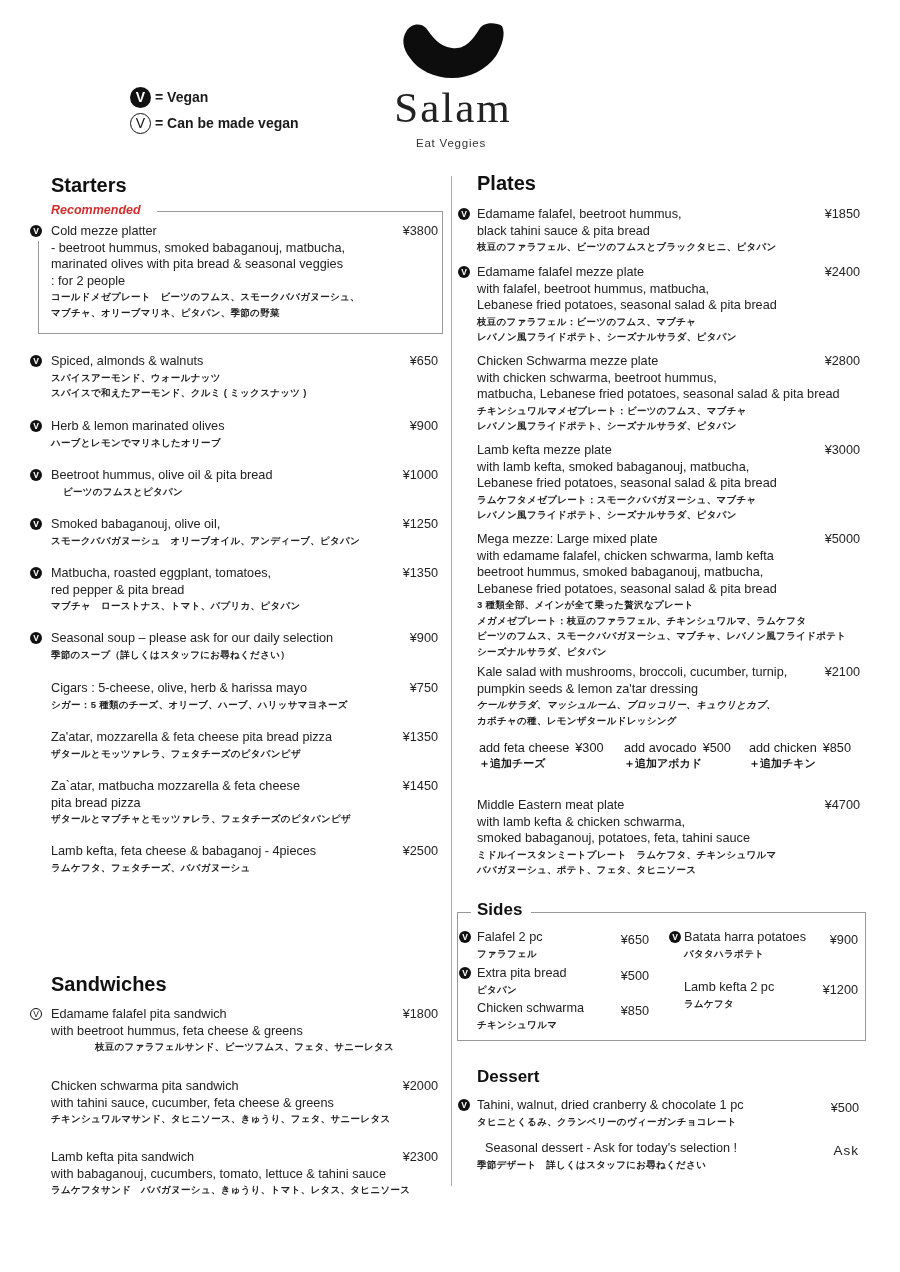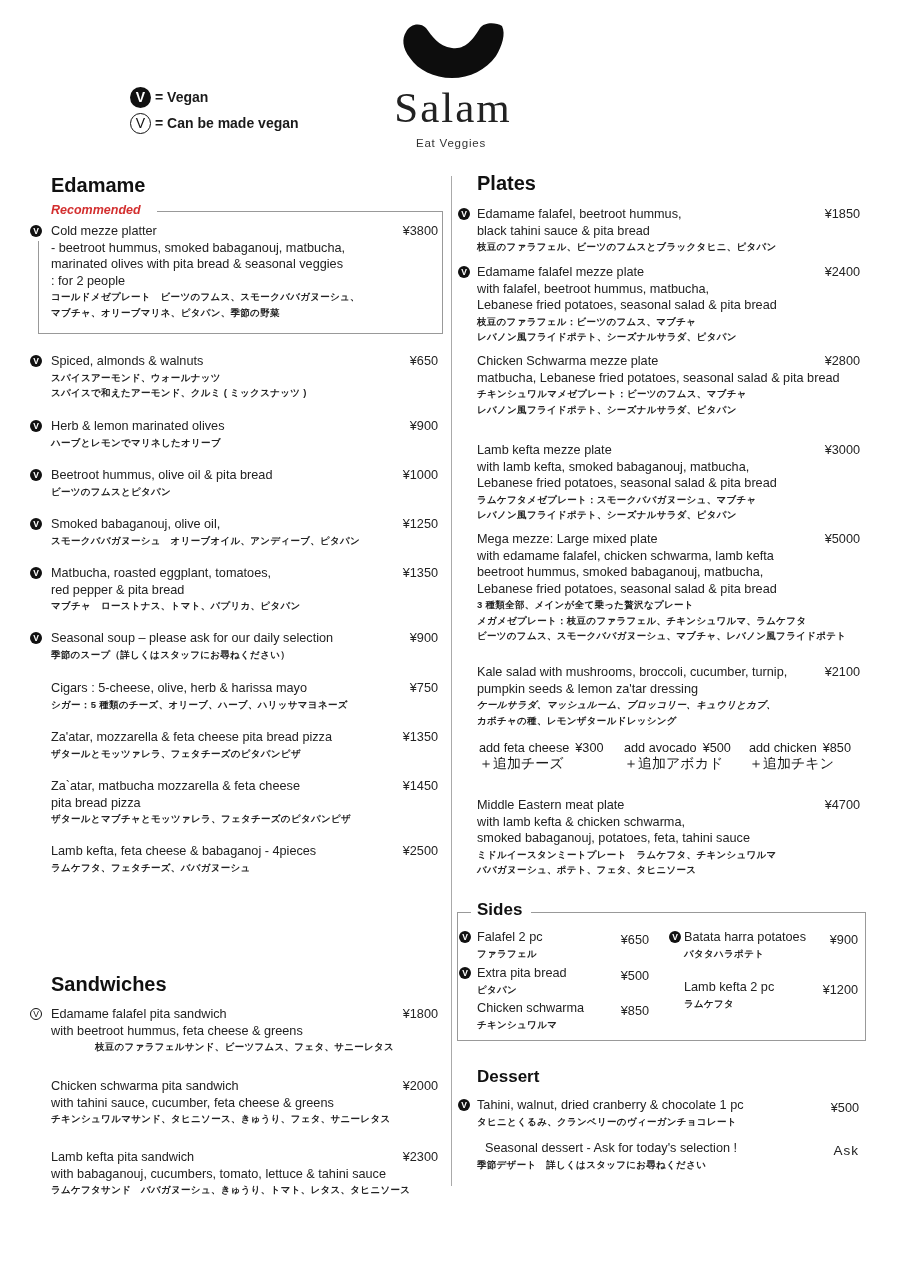--- a/index.html
+++ b/index.html
@@ -36,21 +36,21 @@
   .rec-box-left { left:38px; top:241px; width:1px; height:93px; background:#999; }
   .rec-box-top { left:157px; top:211px; width:286px; height:1px; background:#999; }
   .recommended { left:51px; top:203px; font-size:12.5px; font-weight:bold; font-style:italic; color:#d32f2f; }
 
   .sides-box { left:457px; top:912px; width:409px; height:129px; border:1px solid #999; border-top:none; }
   .sides-top-l { left:457px; top:912px; width:14px; height:1px; background:#999; }
   .sides-top-r { left:531px; top:912px; width:335px; height:1px; background:#999; }
   .sides-title { left:477px; top:900px; font-weight:bold; font-size:17px; }
 
   .addon { position:absolute; font-size:12.7px; line-height:16px; }
-  .addon .jp { font-size:14px; font-weight:normal; line-height:15px; }
+  .addon .jp { font-size:11px; font-weight:bold; line-height:15px; }
   .addon .ap { margin-left:6px; }
 </style>
 </head>
 <body>
 
 <div class="abs legend">
   <div class="legend-row">
     <span class="vicon solid">V</span>
     <span class="lbl">= Vegan</span>
   </div>
@@ -63,21 +63,21 @@
 <div class="abs logo">
   <svg width="110" height="62" viewBox="0 0 110 62">
     <path d="M8,12 C12,4 22,2 28,8 C34,16 40,26 54,28 C68,30 76,18 82,8 C86,2 98,2 104,6 C108,14 104,26 98,36 C88,50 72,58 54,58 C36,58 20,50 12,38 C4,28 4,18 8,12 Z" fill="#0d0d0d"></path>
   </svg>
 </div>
 <div class="abs brand">Salam</div>
 <div class="abs tagline">Eat Veggies</div>
 
 <div class="abs divider"></div>
 
-<div class="abs section-title" style="left:51px;top:174px;">Edamame</div>
+<div class="abs section-title" style="left:51px;top:174px;">Starters</div>
 <div class="abs rec-box"></div>
 <div class="abs rec-box-left"></div>
 <div class="abs rec-box-top"></div>
 <div class="abs recommended">Recommended</div>
 
 <div id="starters-list">
     <div class="item" style="top: 223px; left: 51px; width: 387px;">
       <span class="vicon solid" style="left: -21px;">V</span>
       <div class="en" style="white-space: nowrap;">Cold mezze platter</div>
       <div class="en" style="white-space: nowrap;">- beetroot hummus, smoked babaganouj, matbucha,</div>
@@ -96,21 +96,21 @@
     </div>
     <div class="item" style="top: 418px; left: 51px; width: 387px;">
       <span class="vicon solid" style="left: -21px;">V</span>
       <div class="en" style="white-space: nowrap;">Herb &amp; lemon marinated olives</div>
       <div class="jp" style="white-space: nowrap;">ハーブとレモンでマリネしたオリーブ</div>
       <div class="price" style="right: 0px;">¥900</div>
     </div>
     <div class="item" style="top: 467px; left: 51px; width: 387px;">
       <span class="vicon solid" style="left: -21px;">V</span>
       <div class="en" style="white-space: nowrap;">Beetroot hummus, olive oil &amp; pita bread</div>
-      <div class="jp" style="white-space: nowrap;">ビーツのフムスとピタパン</div>
+      <div class="jp" style="white-space: nowrap; margin-left: 12px;">ビーツのフムスとピタパン</div>
       <div class="price" style="right: 0px;">¥1000</div>
     </div>
     <div class="item" style="top: 516px; left: 51px; width: 387px;">
       <span class="vicon solid" style="left: -21px;">V</span>
       <div class="en" style="white-space: nowrap;">Smoked babaganouj, olive oil,</div>
       <div class="jp" style="white-space: nowrap;">スモークババガヌーシュ　オリーブオイル、アンディーブ、ピタパン</div>
       <div class="price" style="right: 0px;">¥1250</div>
     </div>
     <div class="item" style="top: 565px; left: 51px; width: 387px;">
       <span class="vicon solid" style="left: -21px;">V</span>
@@ -183,20 +183,21 @@
       <span class="vicon solid" style="left: -19px;">V</span>
       <div class="en" style="white-space: nowrap;">Edamame falafel mezze plate</div>
       <div class="en" style="white-space: nowrap;">with falafel, beetroot hummus, matbucha,</div>
       <div class="en" style="white-space: nowrap;">Lebanese fried potatoes, seasonal salad &amp; pita bread</div>
       <div class="jp" style="white-space: nowrap;">枝豆のファラフェル：ビーツのフムス、マブチャ</div>
       <div class="jp" style="white-space: nowrap;">レバノン風フライドポテト、シーズナルサラダ、ピタパン</div>
       <div class="price" style="right: 0px;">¥2400</div>
     </div>
     <div class="item" style="top: 353px; left: 477px; width: 383px;">
       <div class="en" style="white-space: nowrap;">Chicken Schwarma mezze plate</div>
+      <div class="en" style="white-space: nowrap;">with chicken schwarma, beetroot hummus,</div>
       <div class="en" style="white-space: nowrap;">matbucha, Lebanese fried potatoes, seasonal salad &amp; pita bread</div>
       <div class="jp" style="white-space: nowrap;">チキンシュワルマメゼプレート：ビーツのフムス、マブチャ</div>
       <div class="jp" style="white-space: nowrap;">レバノン風フライドポテト、シーズナルサラダ、ピタパン</div>
       <div class="price" style="right: 0px;">¥2800</div>
     </div>
     <div class="item" style="top: 442px; left: 477px; width: 383px;">
       <div class="en" style="white-space: nowrap;">Lamb kefta mezze plate</div>
       <div class="en" style="white-space: nowrap;">with lamb kefta, smoked babaganouj, matbucha,</div>
       <div class="en" style="white-space: nowrap;">Lebanese fried potatoes, seasonal salad &amp; pita bread</div>
       <div class="jp" style="white-space: nowrap;">ラムケフタメゼプレート：スモークババガヌーシュ、マブチャ</div>
@@ -204,20 +205,21 @@
       <div class="price" style="right: 0px;">¥3000</div>
     </div>
     <div class="item" style="top: 531px; left: 477px; width: 383px;">
       <div class="en" style="white-space: nowrap;">Mega mezze: Large mixed plate</div>
       <div class="en" style="white-space: nowrap;">with edamame falafel, chicken schwarma, lamb kefta</div>
       <div class="en" style="white-space: nowrap;">beetroot hummus, smoked babaganouj, matbucha,</div>
       <div class="en" style="white-space: nowrap;">Lebanese fried potatoes, seasonal salad &amp; pita bread</div>
       <div class="jp" style="white-space: nowrap;">3 種類全部、メインが全て乗った贅沢なプレート</div>
       <div class="jp" style="white-space: nowrap;">メガメゼプレート：枝豆のファラフェル、チキンシュワルマ、ラムケフタ</div>
       <div class="jp" style="white-space: nowrap;">ビーツのフムス、スモークババガヌーシュ、マブチャ、レバノン風フライドポテト</div>
+      <div class="jp" style="white-space: nowrap;">シーズナルサラダ、ピタパン</div>
       <div class="price" style="right: 0px;">¥5000</div>
     </div>
     <div class="item" style="top: 664px; left: 477px; width: 383px;">
       <div class="en" style="white-space: nowrap;">Kale salad with mushrooms, broccoli, cucumber, turnip,</div>
       <div class="en" style="white-space: nowrap;">pumpkin seeds &amp; lemon za'tar dressing</div>
       <div class="jp" style="white-space: nowrap; font-style: italic;">ケールサラダ、マッシュルーム、ブロッコリー、キュウリとカブ、</div>
       <div class="jp" style="white-space: nowrap;">カボチャの種、レモンザタールドレッシング</div>
       <div class="price" style="right: 0px;">¥2100</div>
     </div>
     <div class="item" style="top: 797px; left: 477px; width: 383px;">

